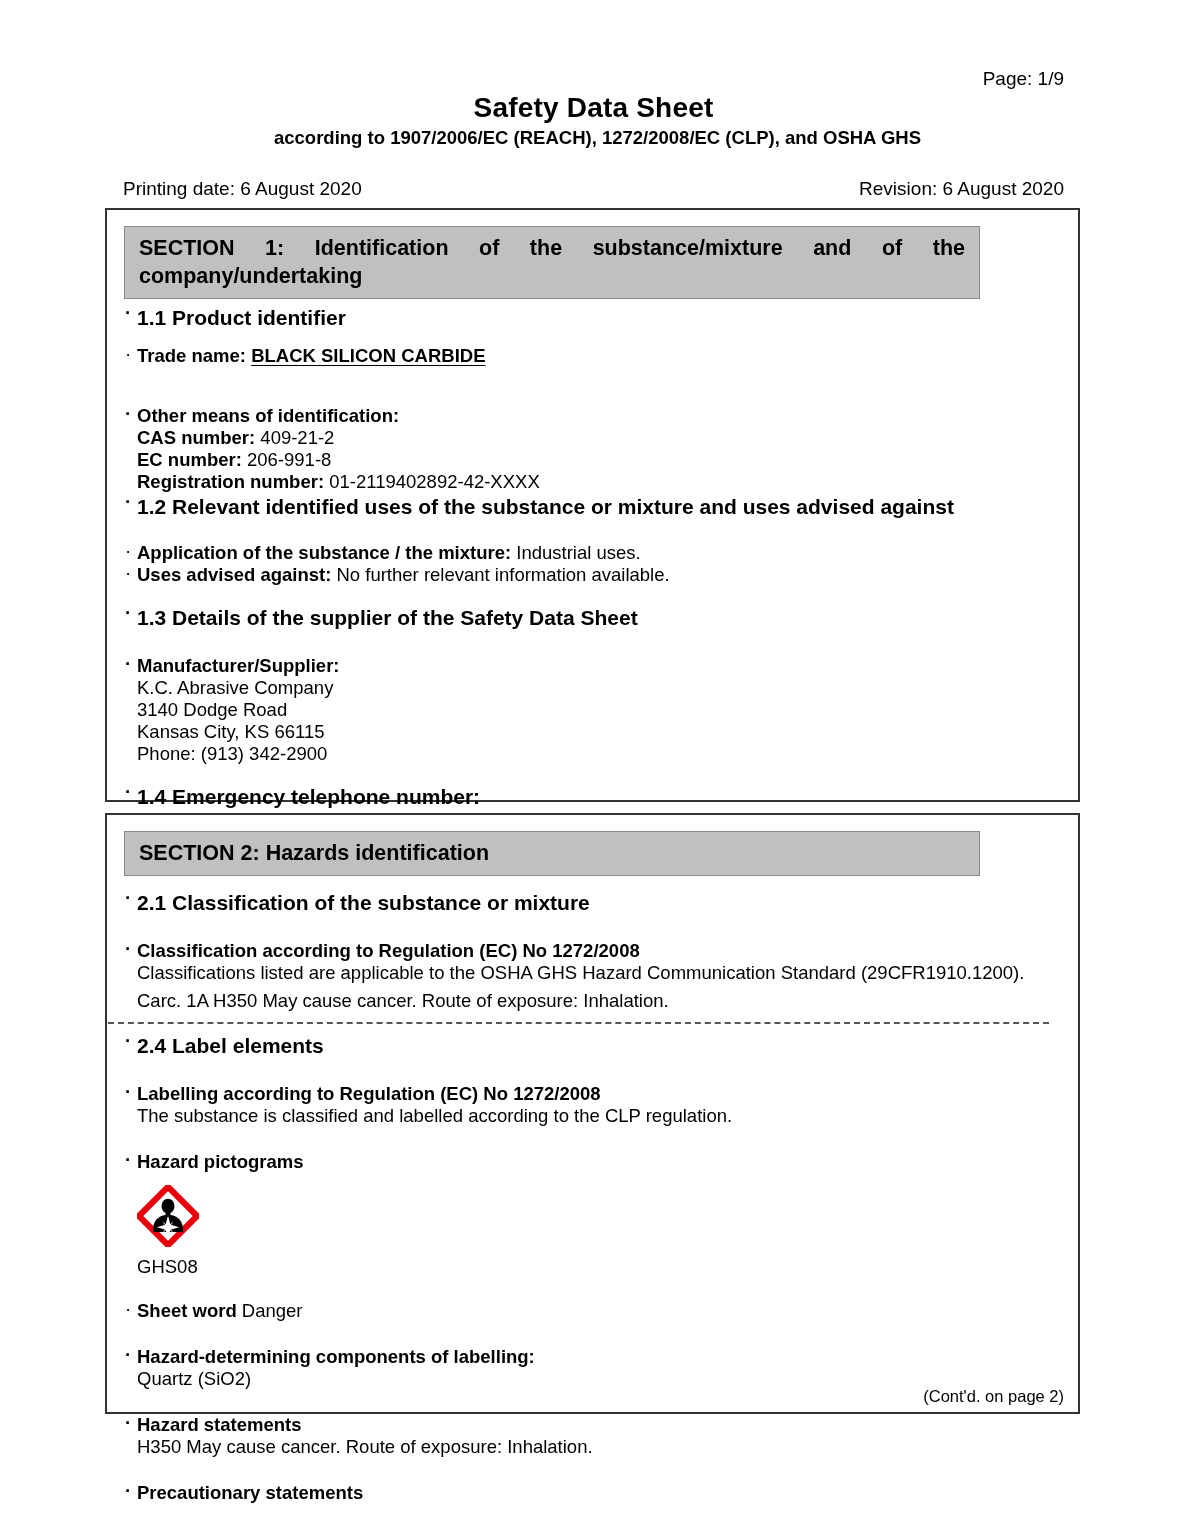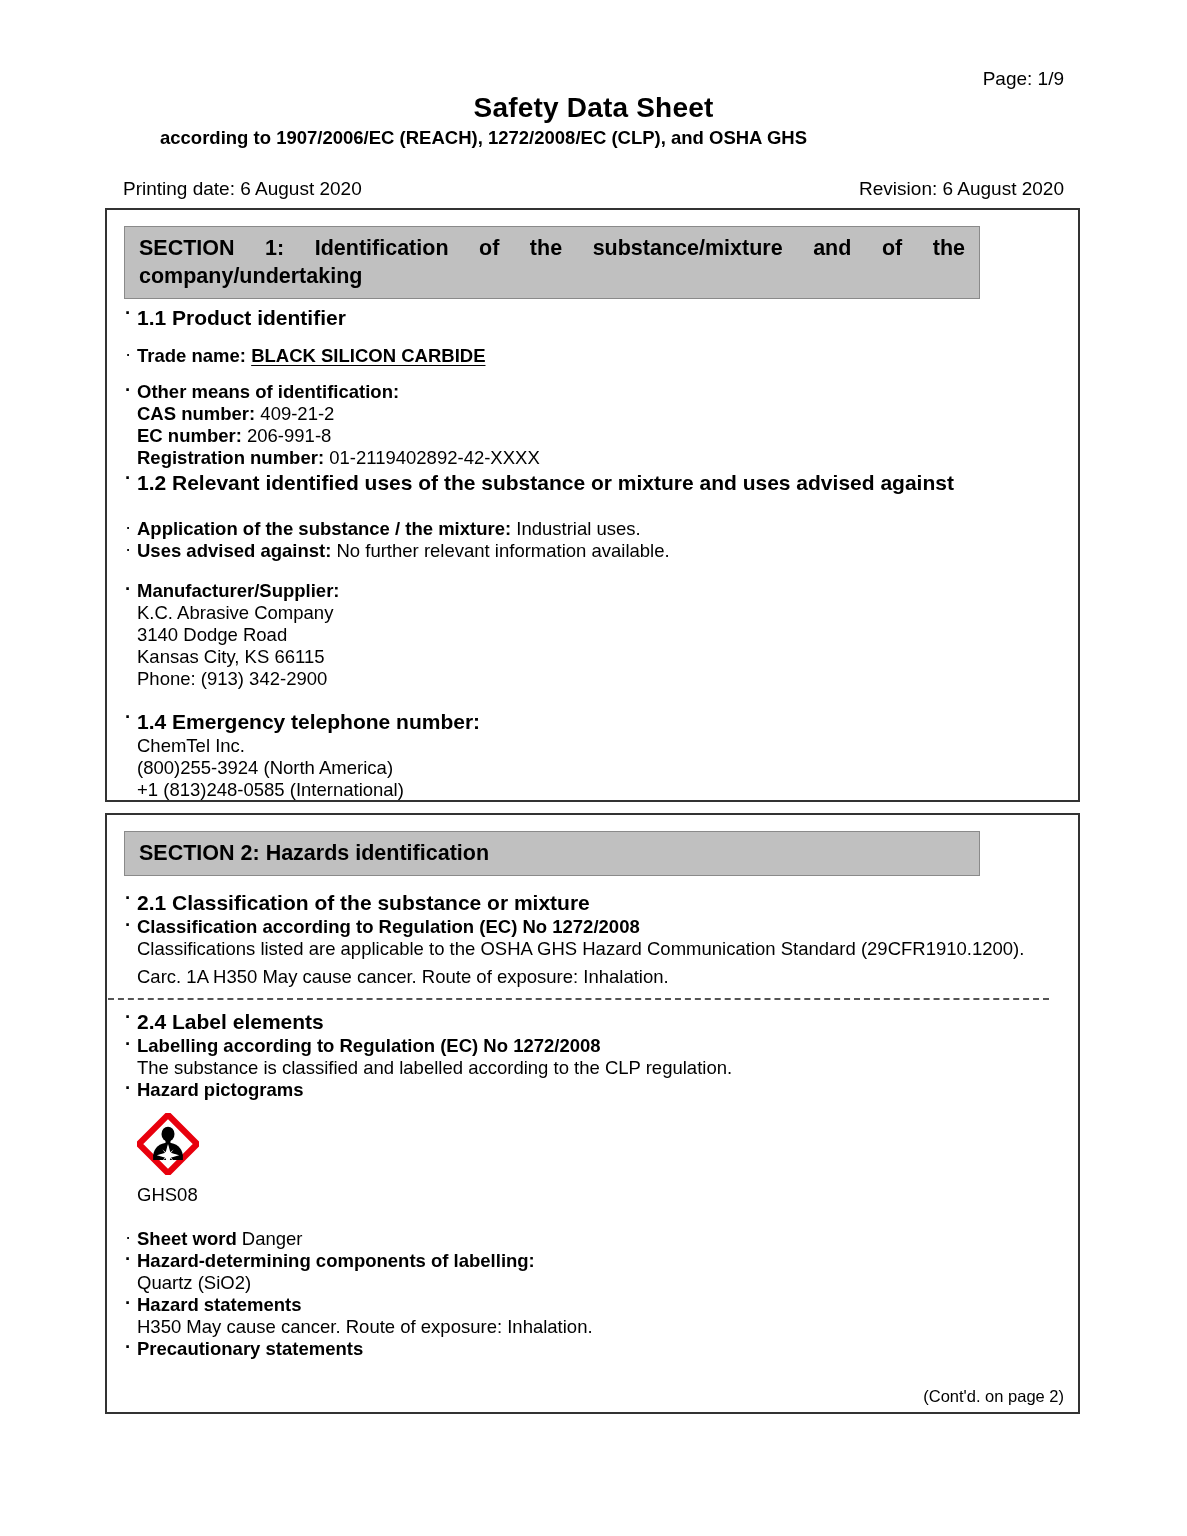--- a/index.html
+++ b/index.html
@@ -36,23 +36,23 @@
     position: absolute;
     left: 0; right: 0;
     top: 92px;
     text-align: center;
     font-size: 28px;
     font-weight: bold;
     letter-spacing: 0.2px;
   }
   .doc-subtitle {
     position: absolute;
-    left: 160px; right: 160px;
+    left: 168px; right: 160px;
     top: 126px;
-    text-align: left;
+    text-align: center;
     font-size: 18.5px;
     font-weight: bold;
     line-height: 23px;
   }
   .print-date {
     position: absolute;
     left: 123px;
     top: 178px;
     font-size: 19px;
     white-space: nowrap;
@@ -122,21 +122,21 @@
   .plain-row {
     padding-left: 13px;
     font-size: 18.5px;
     line-height: 22px;
   }
   .h-sub {
     font-size: 21px;
     font-weight: bold;
     line-height: 27px;
   }
-  .b { font-weight: bold; }
+  .b { font-weight: bold; margin-top: 24px; }
   .u-bold {
     font-weight: bold;
     text-decoration: underline;
     text-underline-offset: 3px;
   }
   .justify {
     text-align: justify;
     text-align-last: left;
   }
   .sp-6 { height: 6px; }
@@ -234,20 +234,21 @@
         <span>Industrial uses.</span>
       </div>
 
       <div class="bullet-row">
         <span class="b">Uses advised against: </span>
         <span>No further relevant information available.</span>
       </div>
 
       <div class="sp-18"></div>
 
+      <div class="bullet-row h-sub">1.3 Details of the supplier of the Safety Data Sheet</div>
 
       <div class="bullet-row b">Manufacturer/Supplier:</div>
 
       <div class="plain-row">K.C. Abrasive Company</div>
       <div class="plain-row">3140 Dodge Road</div>
       <div class="plain-row">Kansas City, KS 66115</div>
       <div class="plain-row">Phone: (913) 342-2900</div>
 
       <div class="sp-18"></div>
 

